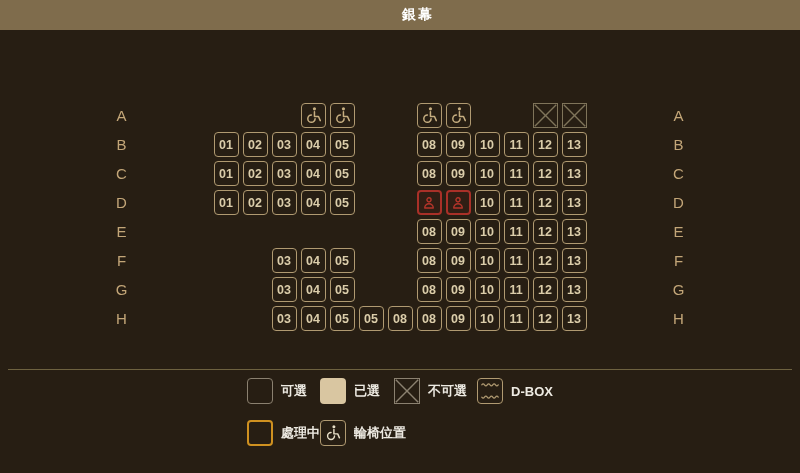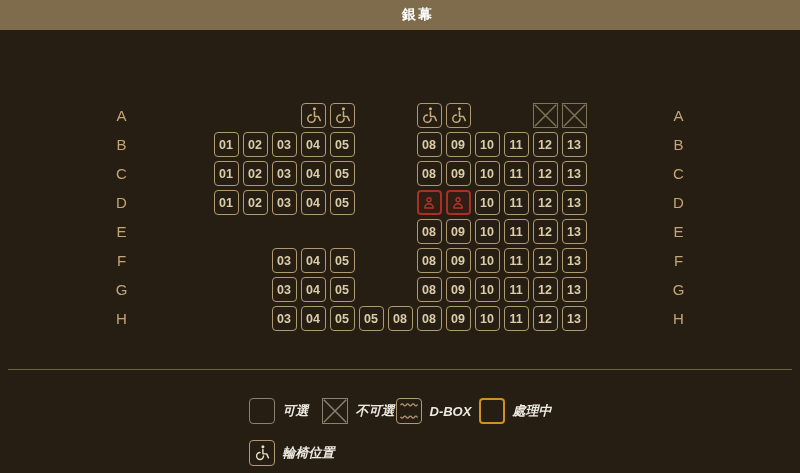--- a/index.html
+++ b/index.html
@@ -28,22 +28,22 @@
     border:1.5px solid var(--seat_border,#b09a71);border-radius:4px;
     color:var(--wheelchair,#c6ae80);padding:2px;cursor:pointer;
   }
   .cell.blocked{border:1px solid var(--blocked,#7f745a);color:var(--blocked,#7f745a);padding:0;}
   .cell.sold{
     border:2px solid var(--sold,#a93028);border-radius:4px;
     color:var(--sold_icon,#b5352a);padding:2.5px;background:rgba(169,48,40,0.07);
   }
   .divider{margin:38px 8px 0;border-top:1px solid var(--divider,#6e6240);height:0;}
   .legend{
-    width:-moz-fit-content;width:fit-content;margin:28px auto 0;
-    display:grid;grid-template-columns:73px 74px 83px auto;row-gap:16px;font-style:italic;
+    width:-moz-fit-content;width:fit-content;margin:8px auto 0;
+    display:grid;grid-template-columns:73px 74px 83px auto;row-gap:16px;
   }
   .litem{display:flex;align-items:center;gap:8px;}
   .lbox{width:26px;height:26px;box-sizing:border-box;border-radius:4px;flex:none;
         display:flex;align-items:center;justify-content:center;}
   .lbox svg{width:100%;height:100%;display:block;}
   .lbox.available{border:1.5px solid var(--legend_muted,#8b8170);}
   .lbox.selected{background:var(--selected_fill,#d9c6a1);}
   .lbox.dbox{border:1.5px solid var(--seat_border,#b3a077);color:var(--seat_border,#b3a077);padding:1px;}
   .lbox.blockedL{border:1px solid var(--legend_muted,#8b8170);color:var(--legend_muted,#8b8170);border-radius:0;padding:0;}
   .lbox.processing{border:2px solid var(--processing,#cf9120);}
@@ -258,20 +258,24 @@
   </div>
 
 <div class="divider"></div>
 
 <div class="legend">
   <div class="litem">
     <span class="lbox available"></span>
     <span class="llabel">可選</span>
   </div>
   <div class="litem">
+    <span class="lbox selected"></span>
+    <span class="llabel">已選</span>
+  </div>
+  <div class="litem">
     <span class="lbox blockedL">
         <svg viewBox="0 0 24 24" preserveAspectRatio="none" stroke="currentColor" stroke-width="1.4">
           <line x1="0.8" y1="0.8" x2="23.2" y2="23.2"></line>
           <line x1="23.2" y1="0.8" x2="0.8" y2="23.2"></line>
         </svg>
       </span>
     <span class="llabel">不可選</span>
   </div>
   <div class="litem">
     <span class="lbox dbox">

